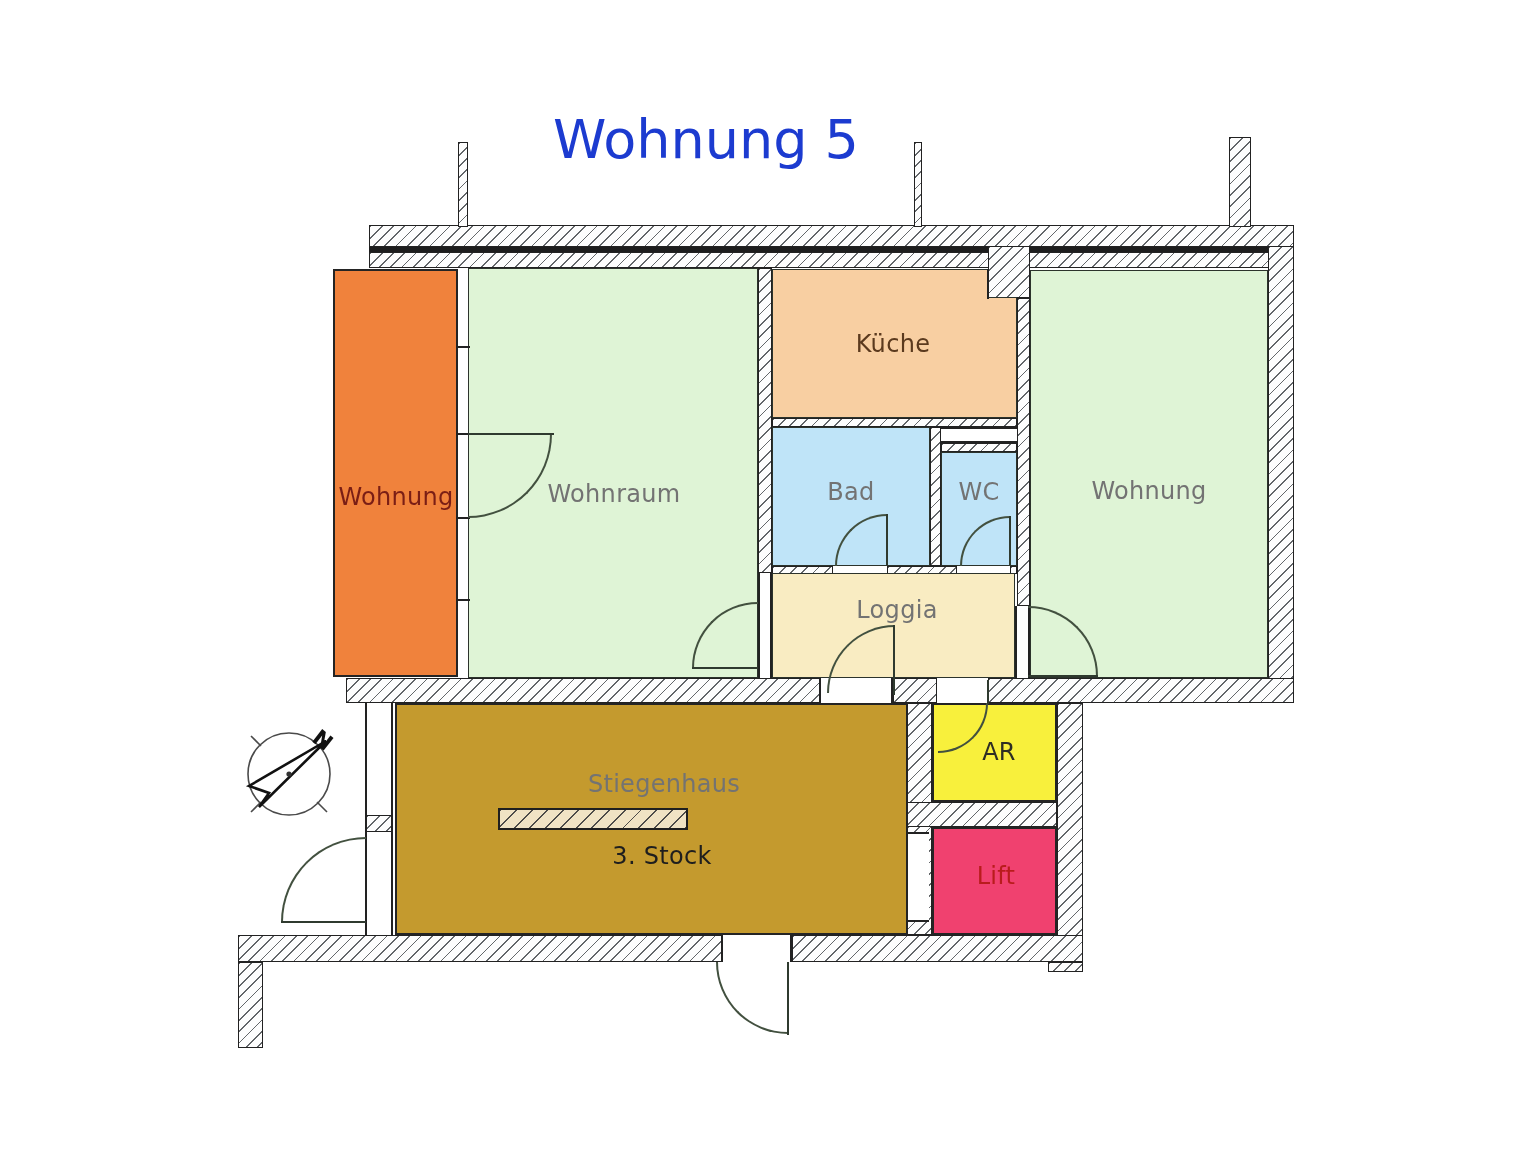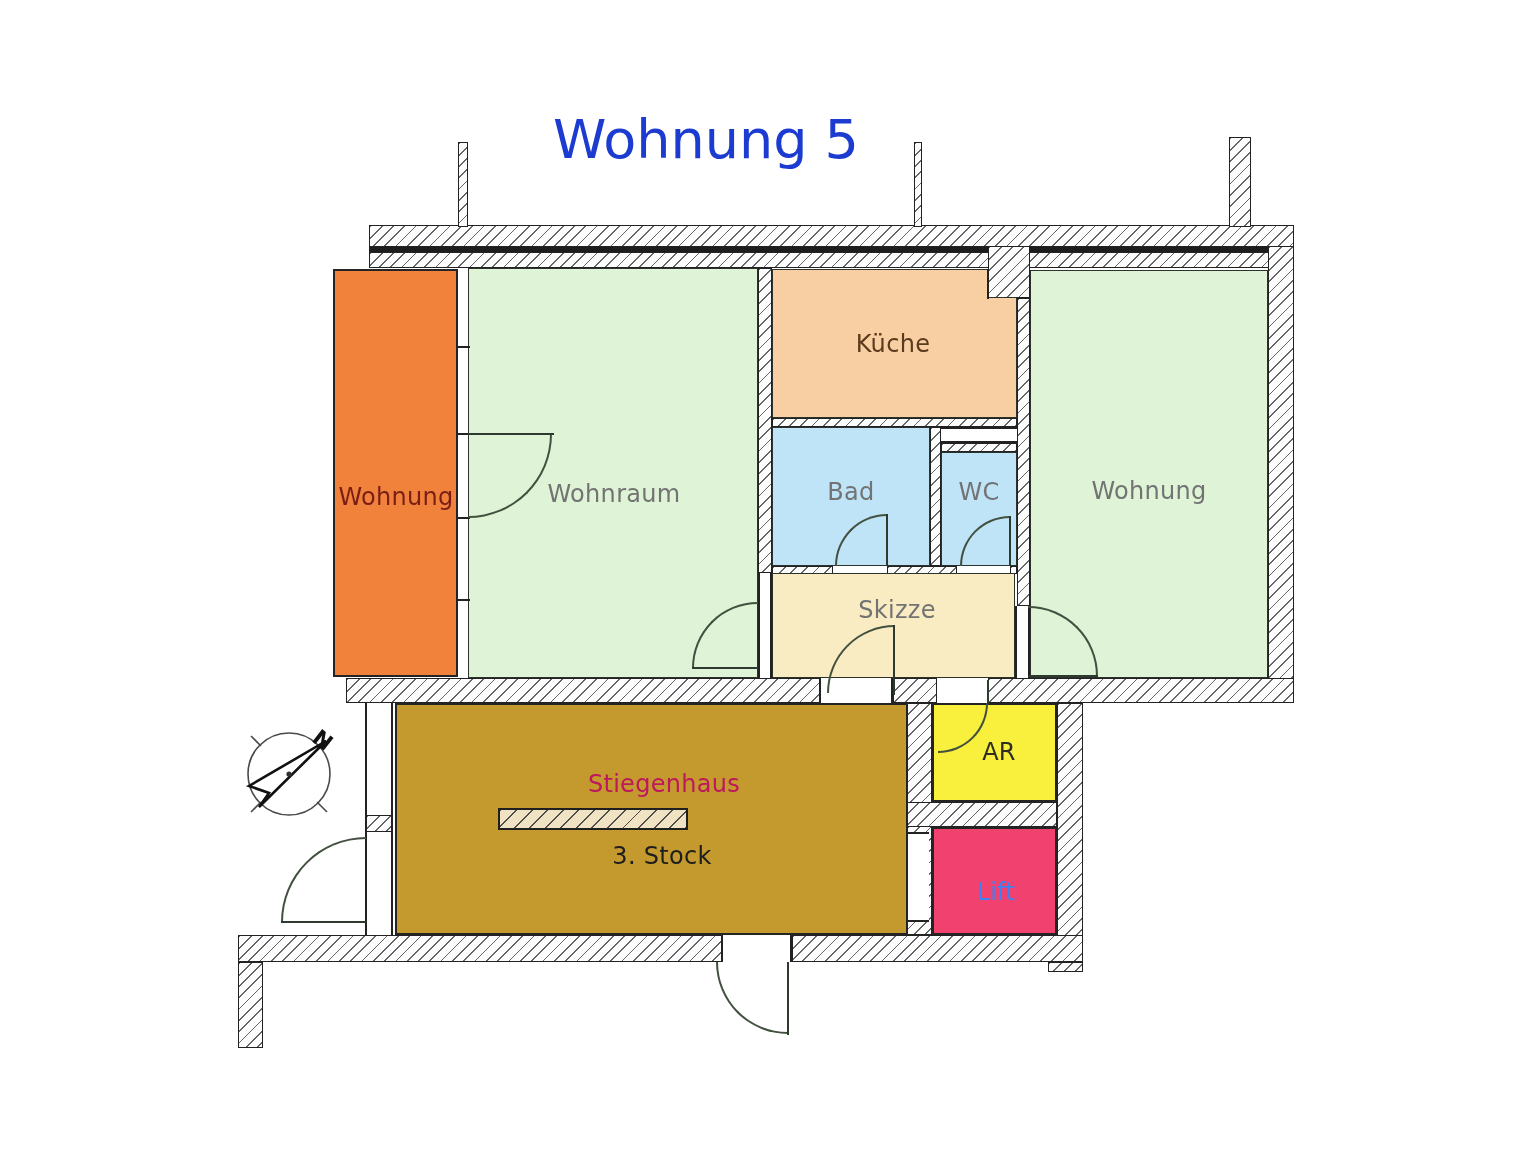--- a/index.html
+++ b/index.html
@@ -118,25 +118,25 @@
 
   <div class="arc" style="left:716px;top:962px;width:72px;height:72px;border-left:2px solid #42503f;border-bottom:2px solid #42503f;border-bottom-left-radius:100% 100%;"></div>
   <div class="leaf" style="left:787px;top:962px;width:2px;height:73px;"></div>
 
   <div class="rlabel" style="left:396px;top:497px;color:#7a1e15;">Wohnung</div>
   <div class="rlabel" style="left:614px;top:494px;">Wohnraum</div>
   <div class="rlabel" style="left:893px;top:344px;color:#5b3a1e;">Küche</div>
   <div class="rlabel" style="left:851px;top:492px;">Bad</div>
   <div class="rlabel" style="left:979px;top:492px;">WC</div>
   <div class="rlabel" style="left:1149px;top:491px;">Wohnung</div>
-  <div class="rlabel" style="left:897px;top:610px;">Skizze</div>
-  <div class="rlabel" style="left:664px;top:784px;color:#be185d;">Stiegenhaus</div>
+  <div class="rlabel" style="left:897px;top:610px;">Loggia</div>
+  <div class="rlabel" style="left:664px;top:784px;color:#737373;">Stiegenhaus</div>
   <div class="rlabel" style="left:662px;top:856px;color:#1e1e1e;">3. Stock</div>
   <div class="rlabel" style="left:999px;top:752px;color:#2e2e24;">AR</div>
-  <div class="rlabel" style="left:996px;top:876px;color:#3b82f6;margin-top:16px;">Lift</div>
+  <div class="rlabel" style="left:996px;top:876px;color:#b91c1c;">Lift</div>
 
   <svg class="abs" style="left:238px;top:723px;" width="118" height="108" viewBox="0 0 118 108">
     <circle cx="51" cy="51" r="41" fill="none" stroke="#4a4a4a" stroke-width="1.6"></circle>
     <line x1="23" y1="23" x2="13" y2="13" stroke="#4a4a4a" stroke-width="1.6"></line>
     <line x1="23" y1="79" x2="13" y2="89" stroke="#4a4a4a" stroke-width="1.6"></line>
     <line x1="79" y1="79" x2="89" y2="89" stroke="#4a4a4a" stroke-width="1.6"></line>
     <polygon points="88,18 11,63 31,70 21,84" fill="none" stroke="#111" stroke-width="2.6" stroke-linejoin="miter"></polygon>
     <circle cx="51" cy="51" r="2.6" fill="#333"></circle>
     <text x="76" y="24" font-size="22" font-weight="bold" fill="#111" transform="rotate(38 84 16)" font-family="DejaVu Sans, sans-serif">N</text>
   </svg>

